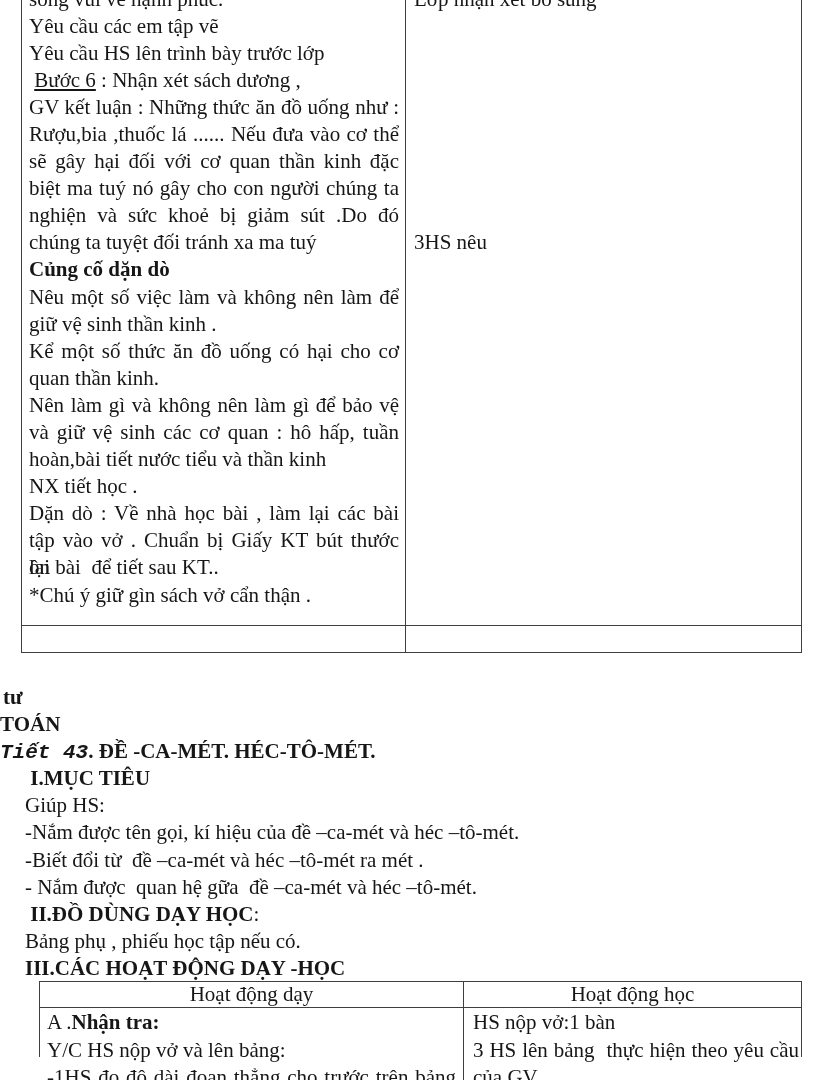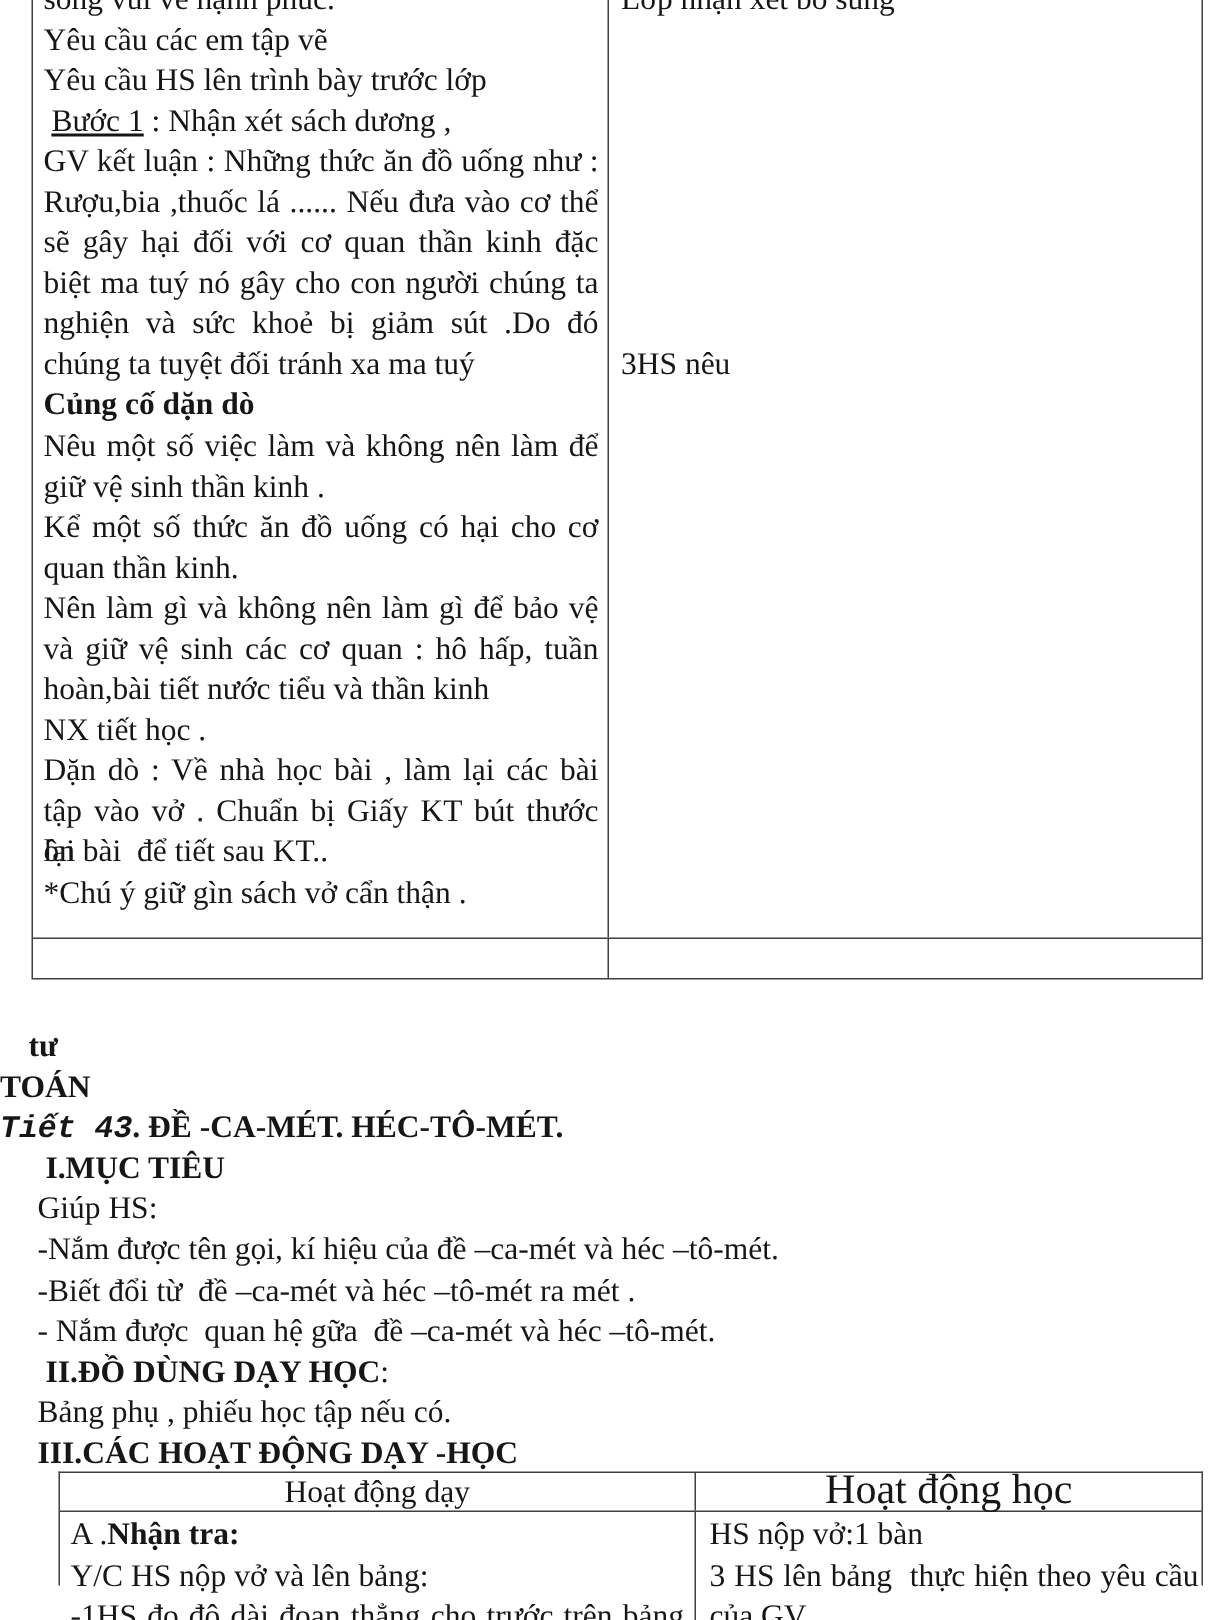--- a/index.html
+++ b/index.html
@@ -30,47 +30,47 @@
   .t1 .r1 { display: flex; height: 668.5px; }
   .t1 .r2 { display: flex; flex: 1; border-top: 1.5px solid #3f3f3f; }
   .t1 .cl { width: 384px; border-right: 1.5px solid #3f3f3f; padding: 29.5px 6px 0 7px; overflow: hidden; }
   .t1 .cr { flex: 1; padding: 29.5px 4px 0 8px; overflow: hidden; }
   .t1 .r2 .cl, .t1 .r2 .cr { padding: 0; }
 
   
   .mid { position: absolute; left: 0; top: 684px; width: 817px; }
   .mid .ln { padding-left: 25px; }
   .mid .ln.ctr { padding-left: 0; text-align: left; }
-  .mid .ln.pl3 { padding-left: 19px; }
+  .mid .ln.pl3 { padding-left: 3px; }
 
   
   .t2 {
     position: absolute; left: 39px; top: 981px;
     width: 763px; height: 76px;
     border: 1.5px solid #3f3f3f; border-bottom: none;
     display: flex; flex-direction: column;
   }
   .t2 .hdr { display: flex; height: 25.5px; border-bottom: 1.5px solid #3f3f3f; }
   .t2 .hl { width: 424px; border-right: 1.5px solid #3f3f3f; text-align: center; font-size: 21px; line-height: 24.5px; }
-  .t2 .hr { flex: 1; text-align: center; font-size: 28px; line-height: 24.5px; }
+  .t2 .hr { flex: 1; text-align: center; font-size: 21px; line-height: 24.5px; }
   .t2 .bdy { display: flex; flex: 1; }
   .t2 .cl2 { width: 424px; border-right: 1.5px solid #3f3f3f; padding: 1.5px 7px 0 7px; overflow: hidden; }
   .t2 .cr2 { flex: 1; padding: 1.5px 2px 0 9px; overflow: hidden; }
   .t2 .ln { height: 27.5px; line-height: 27.5px; }
 </style>
 </head>
 <body>
 
 <div class="t1">
   <div class="r1">
     <div class="cl">
         <div class="ln"><span>sống vui vẻ hạnh phúc.</span></div>
         <div class="ln"><span>Yêu cầu các em tập vẽ</span></div>
         <div class="ln"><span>Yêu cầu HS lên trình bày trước lớp</span></div>
-        <div class="ln"><span> </span><span class="u">Bước 1</span><span> : Nhận xét sách dương ,</span></div>
+        <div class="ln"><span> </span><span class="u">Bước 6</span><span> : Nhận xét sách dương ,</span></div>
         <div class="ln j"><span>GV kết luận : Những thức ăn đồ uống như :</span></div>
         <div class="ln j"><span>Rượu,bia ,thuốc lá ...... Nếu đưa vào cơ thể</span></div>
         <div class="ln j"><span>sẽ gây hại đối với cơ quan thần kinh đặc</span></div>
         <div class="ln j"><span>biệt ma tuý nó gây cho con người chúng ta</span></div>
         <div class="ln j"><span>nghiện và sức khoẻ bị giảm sút .Do đó</span></div>
         <div class="ln"><span>chúng ta tuyệt đối tránh xa ma tuý</span></div>
         <div class="ln"><span class="b">Củng cố dặn dò</span></div>
         <div class="ln j"><span>Nêu một số việc làm và không nên làm để</span></div>
         <div class="ln"><span>giữ vệ sinh thần kinh .</span></div>
         <div class="ln j"><span>Kể một số thức ăn đồ uống có hại cho cơ</span></div>

